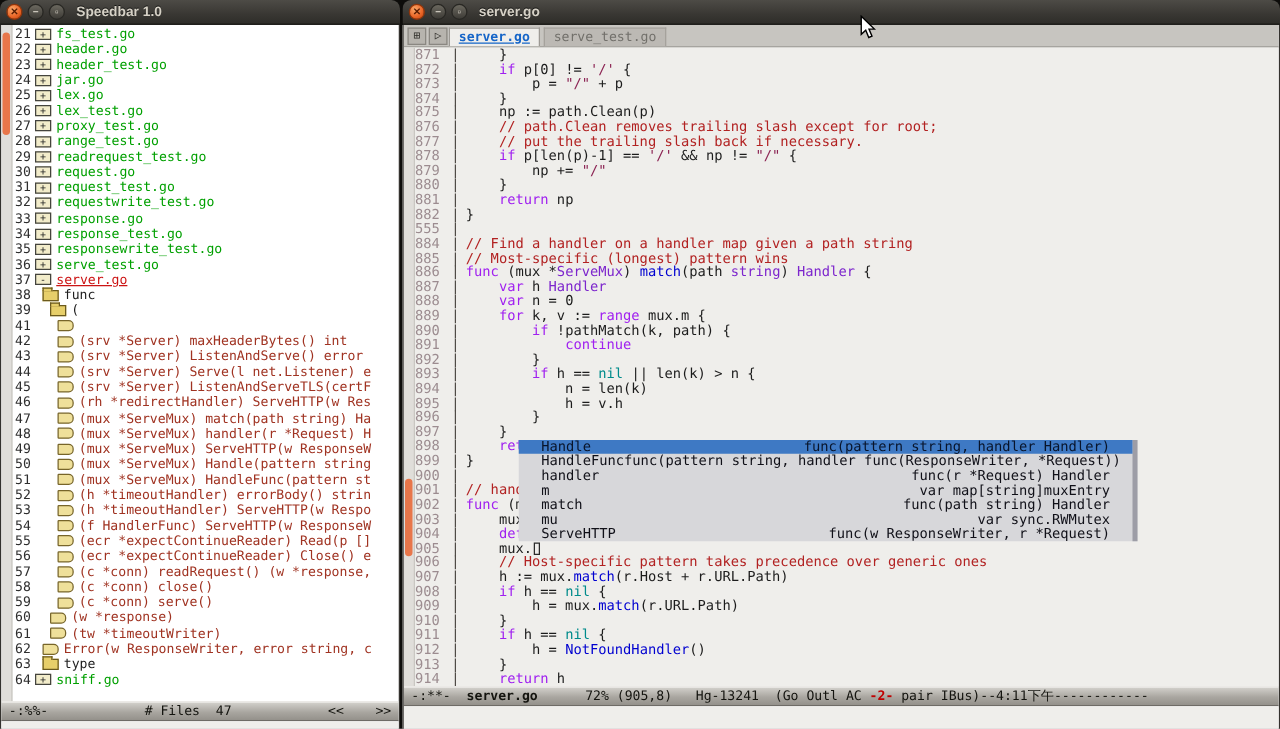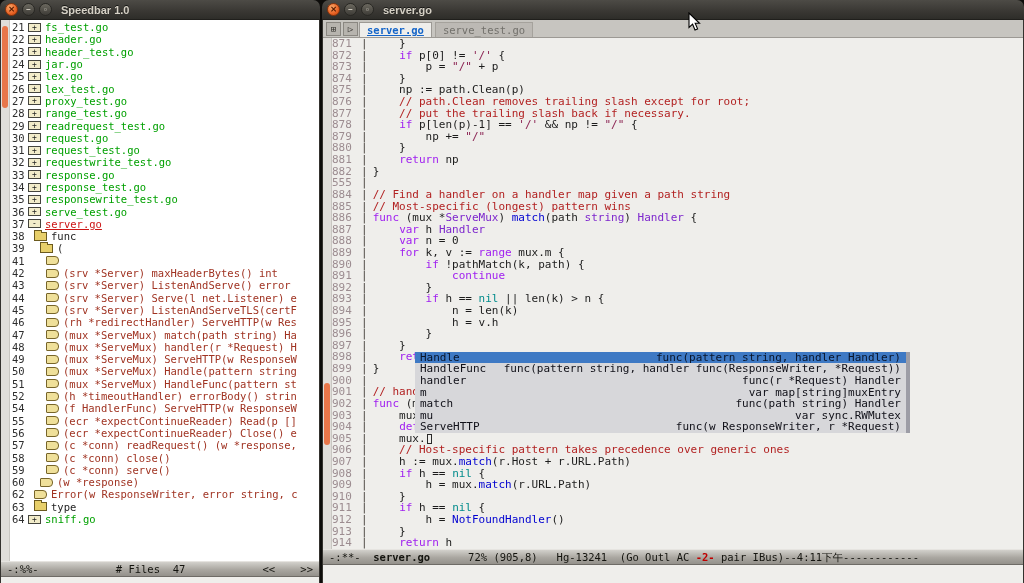--- a/index.html
+++ b/index.html
@@ -75,21 +75,21 @@
   .tok-f{color:#0000d0;}
   .tok-s{color:#8b2252;}
   .tok-c{color:#b22222;}
   .tok-n{color:#008b8b;}
   .cursor{display:inline-block;width:5px;height:10px;border:1px solid #2a2a2a;vertical-align:middle;
     margin-left:1px;box-sizing:border-box;}
   
   .popup{position:absolute;left:92px;top:313.7px;width:495px;background:#d7d7da;
     border-right:4px solid #9d9da6;box-sizing:border-box;font-size:11px;z-index:5;}
   .ac-row{display:flex;justify-content:space-between;height:11.62px;line-height:11.62px;
-    padding:0 5px;white-space:pre;color:#101018;}
+    padding:0 18px;white-space:pre;color:#101018;}
   .ac-row.sel{background:#3e79c4;color:#08142a;}
   
   .mouse{position:absolute;left:688px;top:12px;z-index:50;}
 </style>
 </head>
 <body>
 
 <div class="window" id="win-speedbar">
   <div class="titlebar">
     <div class="wbtn close">✕</div>
@@ -126,27 +126,29 @@
         <div class="sb-row"><span class="sb-ln">43</span><span class="sb-ind" style="width: 18px;"></span><span class="sb-tag"></span><span class="sb-text tag">(srv *Server) ListenAndServe() error</span></div>
         <div class="sb-row"><span class="sb-ln">44</span><span class="sb-ind" style="width: 18px;"></span><span class="sb-tag"></span><span class="sb-text tag">(srv *Server) Serve(l net.Listener) e</span></div>
         <div class="sb-row"><span class="sb-ln">45</span><span class="sb-ind" style="width: 18px;"></span><span class="sb-tag"></span><span class="sb-text tag">(srv *Server) ListenAndServeTLS(certF</span></div>
         <div class="sb-row"><span class="sb-ln">46</span><span class="sb-ind" style="width: 18px;"></span><span class="sb-tag"></span><span class="sb-text tag">(rh *redirectHandler) ServeHTTP(w Res</span></div>
         <div class="sb-row"><span class="sb-ln">47</span><span class="sb-ind" style="width: 18px;"></span><span class="sb-tag"></span><span class="sb-text tag">(mux *ServeMux) match(path string) Ha</span></div>
         <div class="sb-row"><span class="sb-ln">48</span><span class="sb-ind" style="width: 18px;"></span><span class="sb-tag"></span><span class="sb-text tag">(mux *ServeMux) handler(r *Request) H</span></div>
         <div class="sb-row"><span class="sb-ln">49</span><span class="sb-ind" style="width: 18px;"></span><span class="sb-tag"></span><span class="sb-text tag">(mux *ServeMux) ServeHTTP(w ResponseW</span></div>
         <div class="sb-row"><span class="sb-ln">50</span><span class="sb-ind" style="width: 18px;"></span><span class="sb-tag"></span><span class="sb-text tag">(mux *ServeMux) Handle(pattern string</span></div>
         <div class="sb-row"><span class="sb-ln">51</span><span class="sb-ind" style="width: 18px;"></span><span class="sb-tag"></span><span class="sb-text tag">(mux *ServeMux) HandleFunc(pattern st</span></div>
         <div class="sb-row"><span class="sb-ln">52</span><span class="sb-ind" style="width: 18px;"></span><span class="sb-tag"></span><span class="sb-text tag">(h *timeoutHandler) errorBody() strin</span></div>
+        <div class="sb-row"><span class="sb-ln">53</span><span class="sb-ind" style="width: 18px;"></span><span class="sb-tag"></span><span class="sb-text tag">(h *timeoutHandler) ServeHTTP(w Respo</span></div>
         <div class="sb-row"><span class="sb-ln">54</span><span class="sb-ind" style="width: 18px;"></span><span class="sb-tag"></span><span class="sb-text tag">(f HandlerFunc) ServeHTTP(w ResponseW</span></div>
         <div class="sb-row"><span class="sb-ln">55</span><span class="sb-ind" style="width: 18px;"></span><span class="sb-tag"></span><span class="sb-text tag">(ecr *expectContinueReader) Read(p []</span></div>
         <div class="sb-row"><span class="sb-ln">56</span><span class="sb-ind" style="width: 18px;"></span><span class="sb-tag"></span><span class="sb-text tag">(ecr *expectContinueReader) Close() e</span></div>
         <div class="sb-row"><span class="sb-ln">57</span><span class="sb-ind" style="width: 18px;"></span><span class="sb-tag"></span><span class="sb-text tag">(c *conn) readRequest() (w *response,</span></div>
         <div class="sb-row"><span class="sb-ln">58</span><span class="sb-ind" style="width: 18px;"></span><span class="sb-tag"></span><span class="sb-text tag">(c *conn) close()</span></div>
         <div class="sb-row"><span class="sb-ln">59</span><span class="sb-ind" style="width: 18px;"></span><span class="sb-tag"></span><span class="sb-text tag">(c *conn) serve()</span></div>
         <div class="sb-row"><span class="sb-ln">60</span><span class="sb-ind" style="width: 12px;"></span><span class="sb-tag"></span><span class="sb-text tag">(w *response)</span></div>
+        <div class="sb-row"><span class="sb-ln">61</span><span class="sb-ind" style="width: 12px;"></span><span class="sb-tag"></span><span class="sb-text tag">(tw *timeoutWriter)</span></div>
         <div class="sb-row"><span class="sb-ln">62</span><span class="sb-ind" style="width: 6px;"></span><span class="sb-tag"></span><span class="sb-text tag">Error(w ResponseWriter, error string, c</span></div>
         <div class="sb-row"><span class="sb-ln">63</span><span class="sb-ind" style="width: 6px;"></span><span class="sb-folder"></span><span class="sb-text plain">type</span></div>
         <div class="sb-row"><span class="sb-ln">64</span><span class="sb-ind" style="width: 0px;"></span><span class="sb-box">+</span><span class="sb-text file">sniff.go</span></div>
       </div>
     <div class="modeline sb-modeline">
       <span>-:%%-</span>
       <span># Files  47</span>
       <span>&lt;&lt;    &gt;&gt;</span>
     </div>
     <div class="echo sb-echo"></div>

